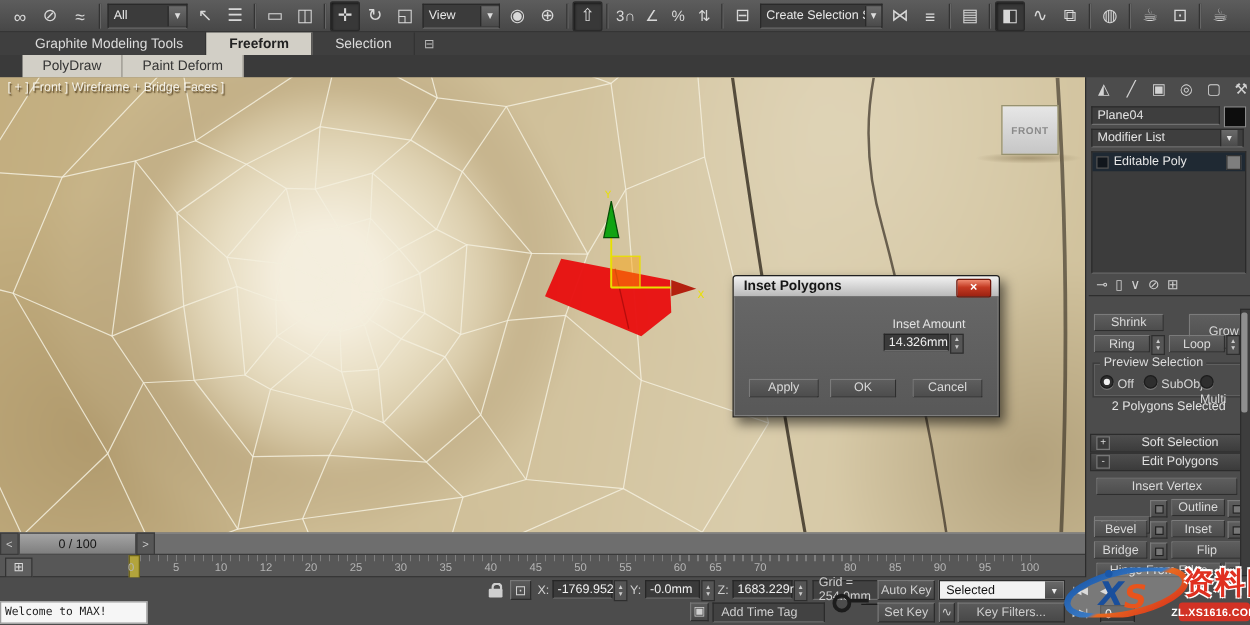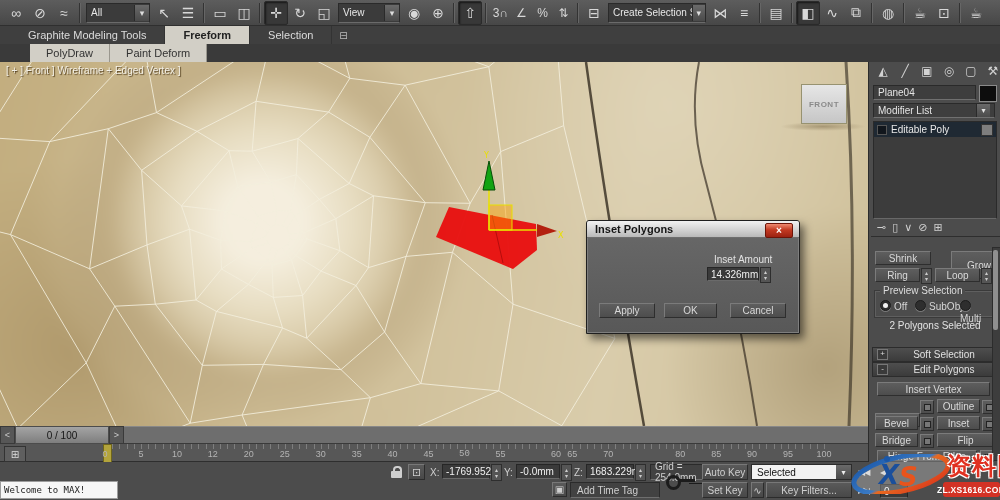--- a/index.html
+++ b/index.html
@@ -191,21 +191,21 @@
     <span class="tb">☕</span>
   </div>
 
   <div class="ribbon abs">
     <div class="rtab" style="padding-left:28px">Graphite Modeling Tools</div>
     <div class="rtab active">Freeform</div>
     <div class="rtab">Selection</div>
     <div class="rmin">⊟</div>
   </div>
   <div class="subtabs abs">
-    <div class="stab" style="margin-left:30px">PolyDraw</div>
+    <div class="stab" style="margin-left:18px">PolyDraw</div>
     <div class="stab">Paint Deform</div>
   </div>
 
   <div class="viewport abs">
     <div class="photo"></div>
     <svg width="868" height="364" viewBox="0 0 868 364" style="position:absolute;left:0;top:0">
       <g id="web">
           <path d="M281.8 163.6L287.2 166.2L288.5 171.8L290.3 177.7L287.6 182.5L282.1 185.3L277.4 187.9L271.4 184.6L268.3 181.2L265.0 174.9L267.7 170.8L271.2 164.9L275.2 162.7L281.8 163.6" fill="none" stroke="#f3eedd" stroke-opacity="0.85" stroke-width="1"></path>
           <path d="M290.5 149.1L294.8 154.0L303.1 171.1L307.2 177.0L295.6 193.6L291.5 197.9L272.0 203.3L267.6 197.5L252.2 185.8L250.5 179.7L257.0 161.7L257.8 154.2L276.9 148.5L290.5 149.1" fill="none" stroke="#f3eedd" stroke-opacity="0.85" stroke-width="1"></path>
           <path d="M296.4 112.7L319.3 137.4L335.8 156.7L339.9 188.7L321.0 209.1L302.6 233.5L273.3 235.4L248.4 222.4L221.5 207.0L220.6 178.3L225.8 149.0L237.7 124.3L270.7 120.1L296.4 112.7" fill="none" stroke="#f3eedd" stroke-opacity="0.85" stroke-width="1"></path>
@@ -240,21 +240,21 @@
       <g>
         <rect x="489" y="143" width="23" height="25" fill="rgba(255,160,0,.45)" stroke="#e8e000" stroke-width="1"></rect>
         <line x1="489" y1="168" x2="489" y2="114" stroke="#e8e000" stroke-width="1.5"></line>
         <polygon points="489,99 483,128 495,128" fill="#12a312" stroke="#064d06" stroke-width="1"></polygon>
         <line x1="489" y1="168" x2="537" y2="168" stroke="#e8e000" stroke-width="1.5"></line>
         <polygon points="537,162 537,175 557,169" fill="#b3200f"></polygon>
         <text x="484" y="96" fill="#e8e000" font-size="8">Y</text>
         <text x="558" y="176" fill="#e8e000" font-size="8">X</text>
       </g>
     </svg>
-    <div class="vplabel abs">[ + ] Front ] Wireframe + Edged Vertex ]</div>
+    <div class="vplabel abs">[ + ] Front ] Wireframe + Bridge Faces ]</div>
     <div class="cubeshadow abs"></div>
     <div class="viewcube abs">FRONT</div>
   </div>
 
   <div class="panel abs">
     <div class="ptabs abs">
       <span class="ptab">◭</span>
       <span class="ptab">╱</span>
       <span class="ptab">▣</span>
       <span class="ptab">◎</span>
@@ -369,23 +369,23 @@
         <span class="tlabel" style="left: 105px;">0</span>
         <span class="tlabel" style="left: 140.95px;">5</span>
         <span class="tlabel" style="left: 176.9px;">10</span>
         <span class="tlabel" style="left: 212.85px;">12</span>
         <span class="tlabel" style="left: 248.8px;">20</span>
         <span class="tlabel" style="left: 284.75px;">25</span>
         <span class="tlabel" style="left: 320.7px;">30</span>
         <span class="tlabel" style="left: 356.65px;">35</span>
         <span class="tlabel" style="left: 392.6px;">40</span>
         <span class="tlabel" style="left: 428.55px;">45</span>
-        <span class="tlabel" style="left: 464.5px; font-family: Liberation Mono, monospace;">50</span>
+        <span class="tlabel" style="left: 464.5px;">50</span>
         <span class="tlabel" style="left: 500.45px;">55</span>
-        <span class="tlabel" style="left: 556px;">60</span>
+        <span class="tlabel" style="left: 544px;">60</span>
         <span class="tlabel" style="left: 572.35px;">65</span>
         <span class="tlabel" style="left: 608.3px;">70</span>
         <span class="tlabel" style="left: 607px; margin-top: 24px;">75</span>
         <span class="tlabel" style="left: 680.2px;">80</span>
         <span class="tlabel" style="left: 716.15px;">85</span>
         <span class="tlabel" style="left: 752.1px;">90</span>
         <span class="tlabel" style="left: 788.05px;">95</span>
         <span class="tlabel" style="left: 824px;">100</span>
       </div>
   </div>

